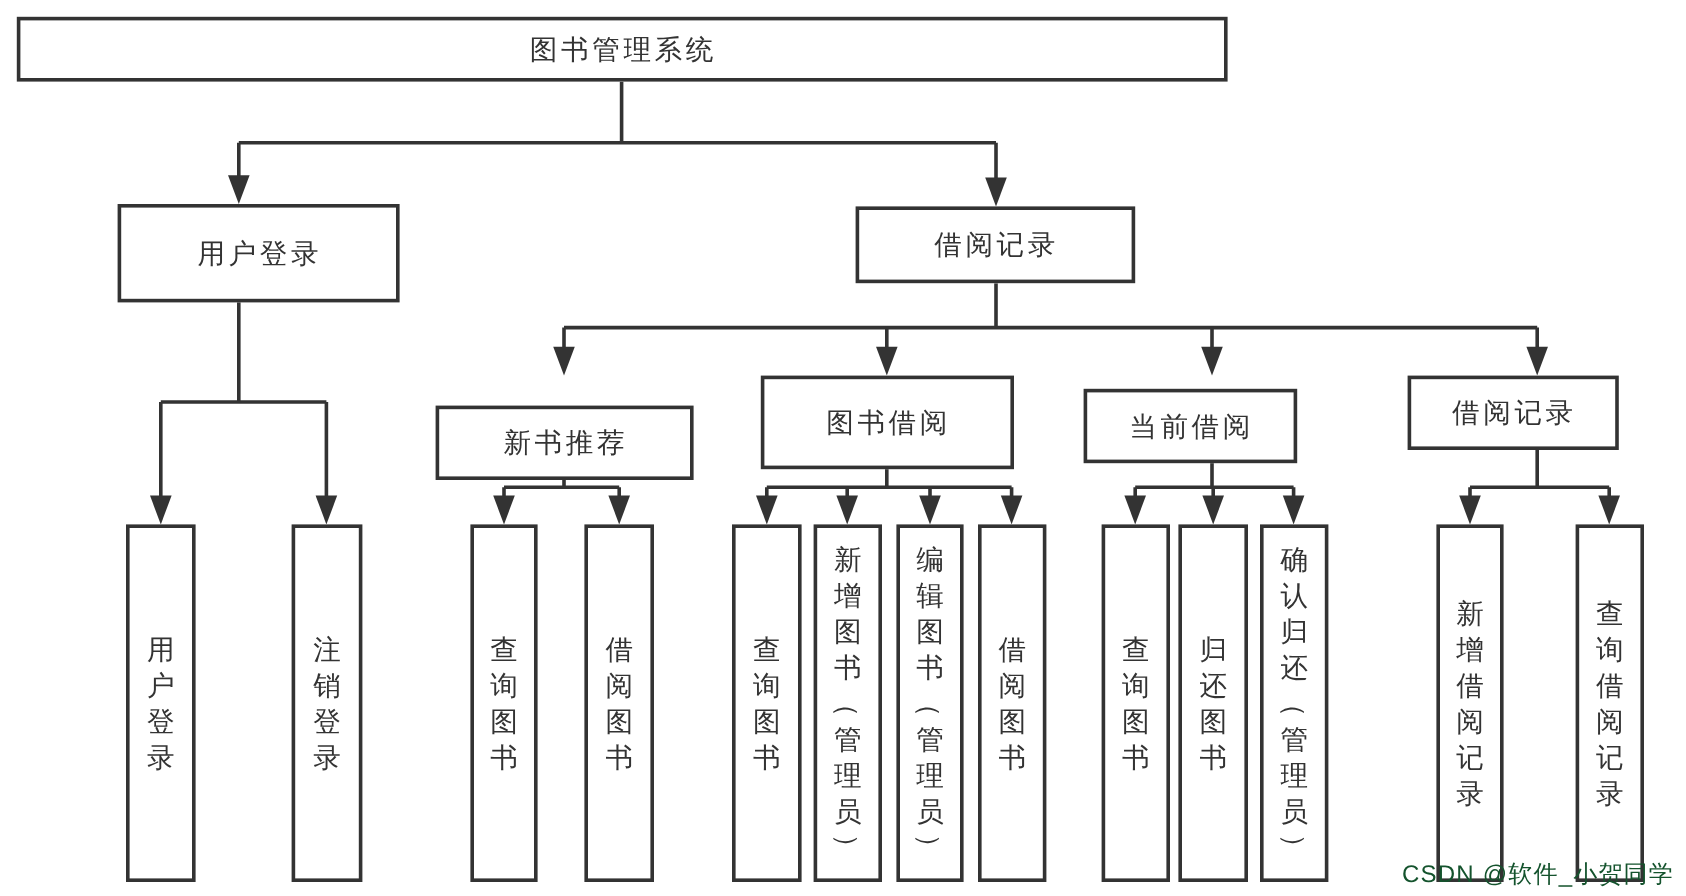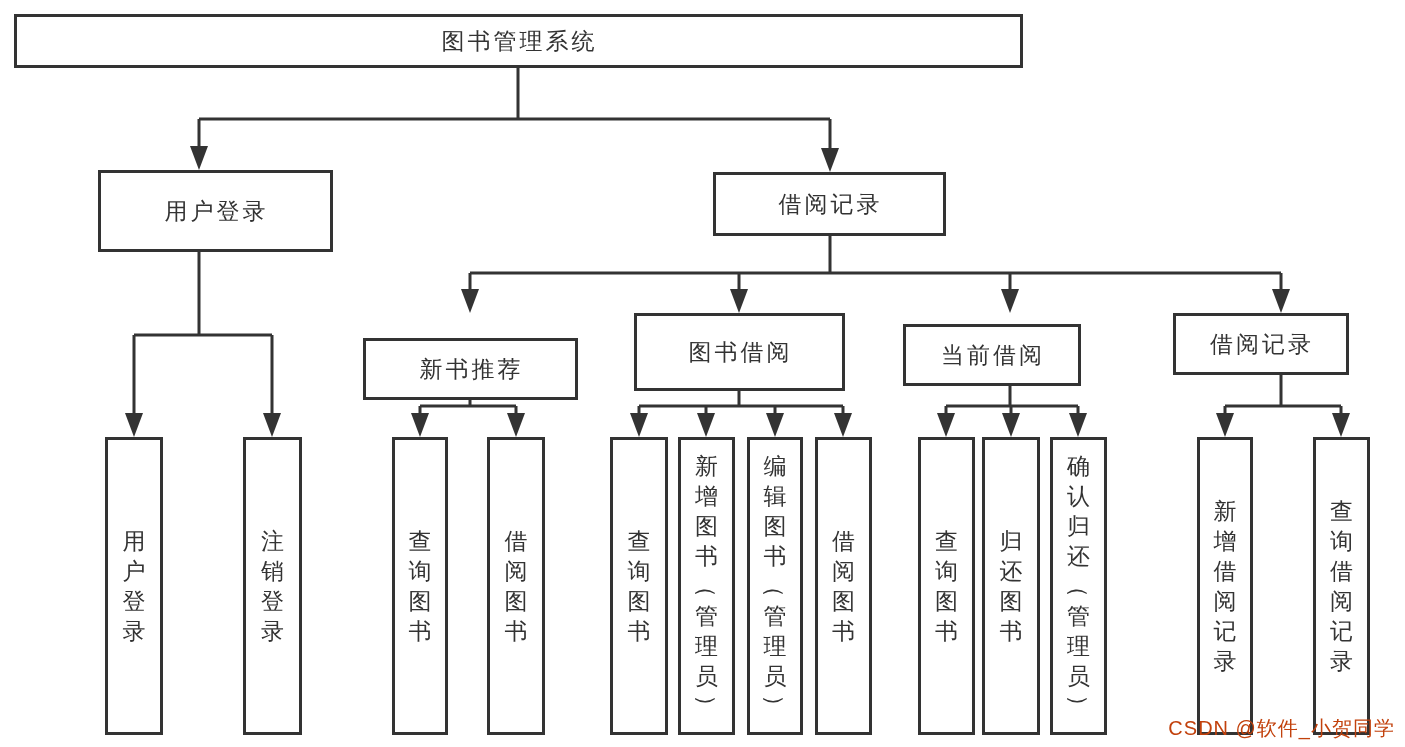--- a/index.html
+++ b/index.html
@@ -175,14 +175,14 @@
     </div>
   <div class="box vbox" style="left:1313px;top:437px;width:57px;height:298px;">
       <span class="vchar">查</span>
       <span class="vchar">询</span>
       <span class="vchar">借</span>
       <span class="vchar">阅</span>
       <span class="vchar">记</span>
       <span class="vchar">录</span>
     </div>
 
-  <div class="watermark" style="color: #c2410c;">CSDN @软件_小贺同学</div>
+  <div class="watermark" style="color: #14532d;">CSDN @软件_小贺同学</div>
 </div>
 
 </body></html>

